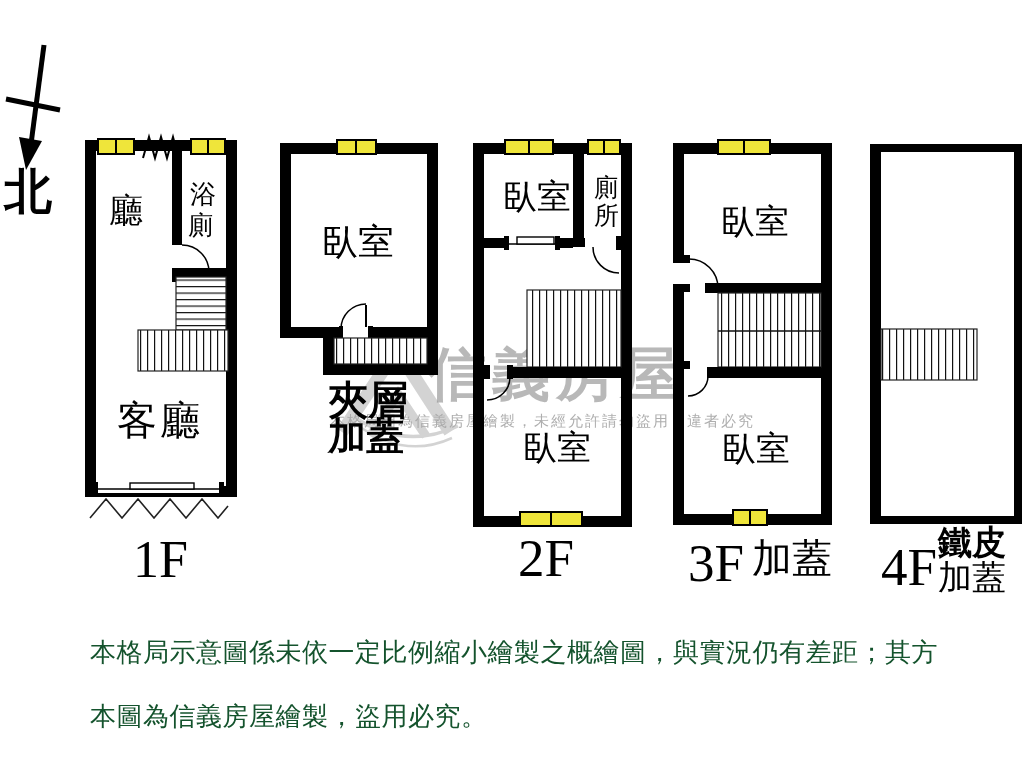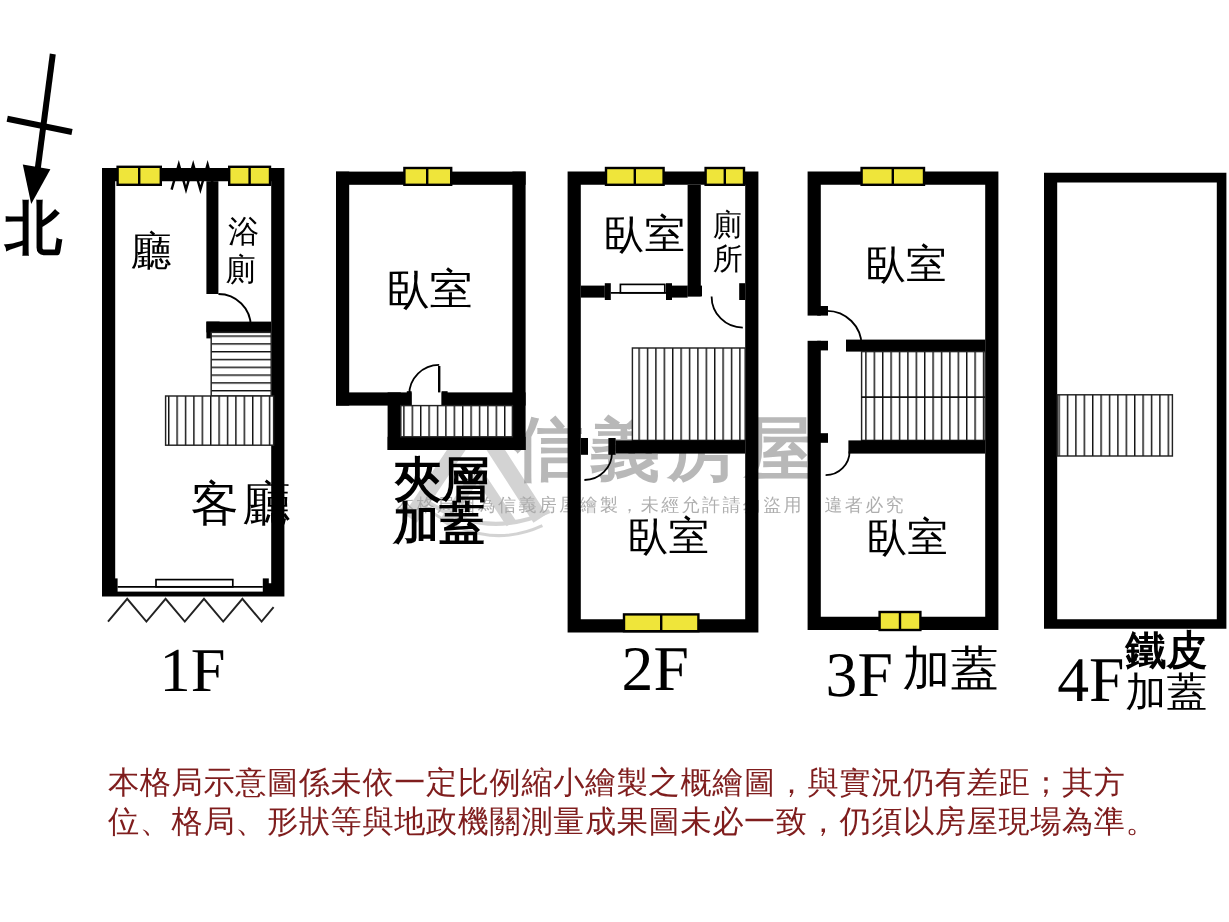--- a/index.html
+++ b/index.html
@@ -7,21 +7,21 @@
           font-family:"Liberation Sans",sans-serif;}
   .layer{position:absolute;left:0;top:0;}
   .lbl{position:absolute;color:#000;white-space:nowrap;
        font-family:"DejaVu Serif","Liberation Serif",serif;line-height:1;}
   .flabel{font-family:"Liberation Serif","DejaVu Serif",serif;margin-top:12px;}
   .wm-brand{position:absolute;left:428px;top:336px;font-size:58px;font-weight:bold;
             letter-spacing:6px;color:rgba(140,140,140,0.62);
             font-family:"DejaVu Serif","Liberation Serif",serif;white-space:nowrap;}
   .wm-notice{position:absolute;left:330px;top:412px;font-size:15px;letter-spacing:2px;
              color:rgba(165,165,165,0.9);white-space:nowrap;}
-  .disc{position:absolute;left:90px;color:#7f1d1d;font-size:26px;letter-spacing:0.5px;
+  .disc{position:absolute;left:90px;color:#14532d;font-size:26px;letter-spacing:0.5px;
         white-space:nowrap;font-family:"Liberation Sans",sans-serif;}
 </style>
 </head>
 <body>
 
 <div class="canvas">
 
   <svg class="layer" width="1024" height="768" viewBox="0 0 1024 768">
     <g stroke="#bdbdbd" fill="none" opacity="0.65">
       <path d="M342,432 L397,350 L450,432" stroke-width="13"></path>
@@ -152,21 +152,21 @@
       <path d="M870,144 h152 v380 h-152 Z M881,152 h133 v364 h-133 Z" fill="#000" fill-rule="evenodd"></path>
       <rect x="881" y="329" width="96" height="51" fill="url(#vlines)" stroke="#222" stroke-width="1.2"></rect>
     </g>
   </svg>
 
   <div class="lbl" style="left:4px;top:167px;font-size:48px;font-weight:bold;">北</div>
 
   <div class="lbl" style="left:109px;top:193px;font-size:34px;">廳</div>
   <div class="lbl" style="left:190px;top:181px;font-size:26px;">浴</div>
   <div class="lbl" style="left:188px;top:212px;font-size:26px;">廁</div>
-  <div class="lbl" style="left:117px;top:400px;font-size:40px;letter-spacing:3px;margin-left:42px;">客廳</div>
+  <div class="lbl" style="left:117px;top:400px;font-size:40px;letter-spacing:3px;">客廳</div>
   <div class="lbl flabel" style="left:133px;top:522px;font-size:52px;">1F</div>
 
   <div class="lbl" style="left:322px;top:224px;font-size:36px;">臥室</div>
   <div class="lbl" style="left:328px;top:380px;font-size:40px;font-weight:600;">夾層</div>
   <div class="lbl" style="left:328px;top:417px;font-size:38px;font-weight:600;">加蓋</div>
 
   <div class="lbl" style="left:503px;top:179px;font-size:34px;">臥室</div>
   <div class="lbl" style="left:594px;top:175px;font-size:25px;">廁</div>
   <div class="lbl" style="left:594px;top:203px;font-size:25px;">所</div>
   <div class="lbl" style="left:523px;top:430px;font-size:34px;">臥室</div>
@@ -175,15 +175,15 @@
   <div class="lbl" style="left:721px;top:204px;font-size:34px;">臥室</div>
   <div class="lbl" style="left:722px;top:431px;font-size:34px;">臥室</div>
   <div class="lbl flabel" style="left:688px;top:525px;font-size:53px;">3F</div>
   <div class="lbl" style="left:752px;top:538px;font-size:40px;">加蓋</div>
 
   <div class="lbl flabel" style="left:881px;top:529px;font-size:53px;">4F</div>
   <div class="lbl" style="left:938px;top:525px;font-size:34px;font-weight:bold;">鐵皮</div>
   <div class="lbl" style="left:938px;top:560px;font-size:34px;">加蓋</div>
 
   <div class="disc" style="top:635px;">本格局示意圖係未依一定比例縮小繪製之概繪圖，與實況仍有差距；其方</div>
-  <div class="disc" style="top:667px;">位、格局、形狀等與地政機關測量成果圖未必一致，仍須以房屋現場為準。</div>
+  <div class="disc" style="top:699px;">本圖為信義房屋繪製，盜用必究。</div>
 
 </div>
 
 </body></html>

